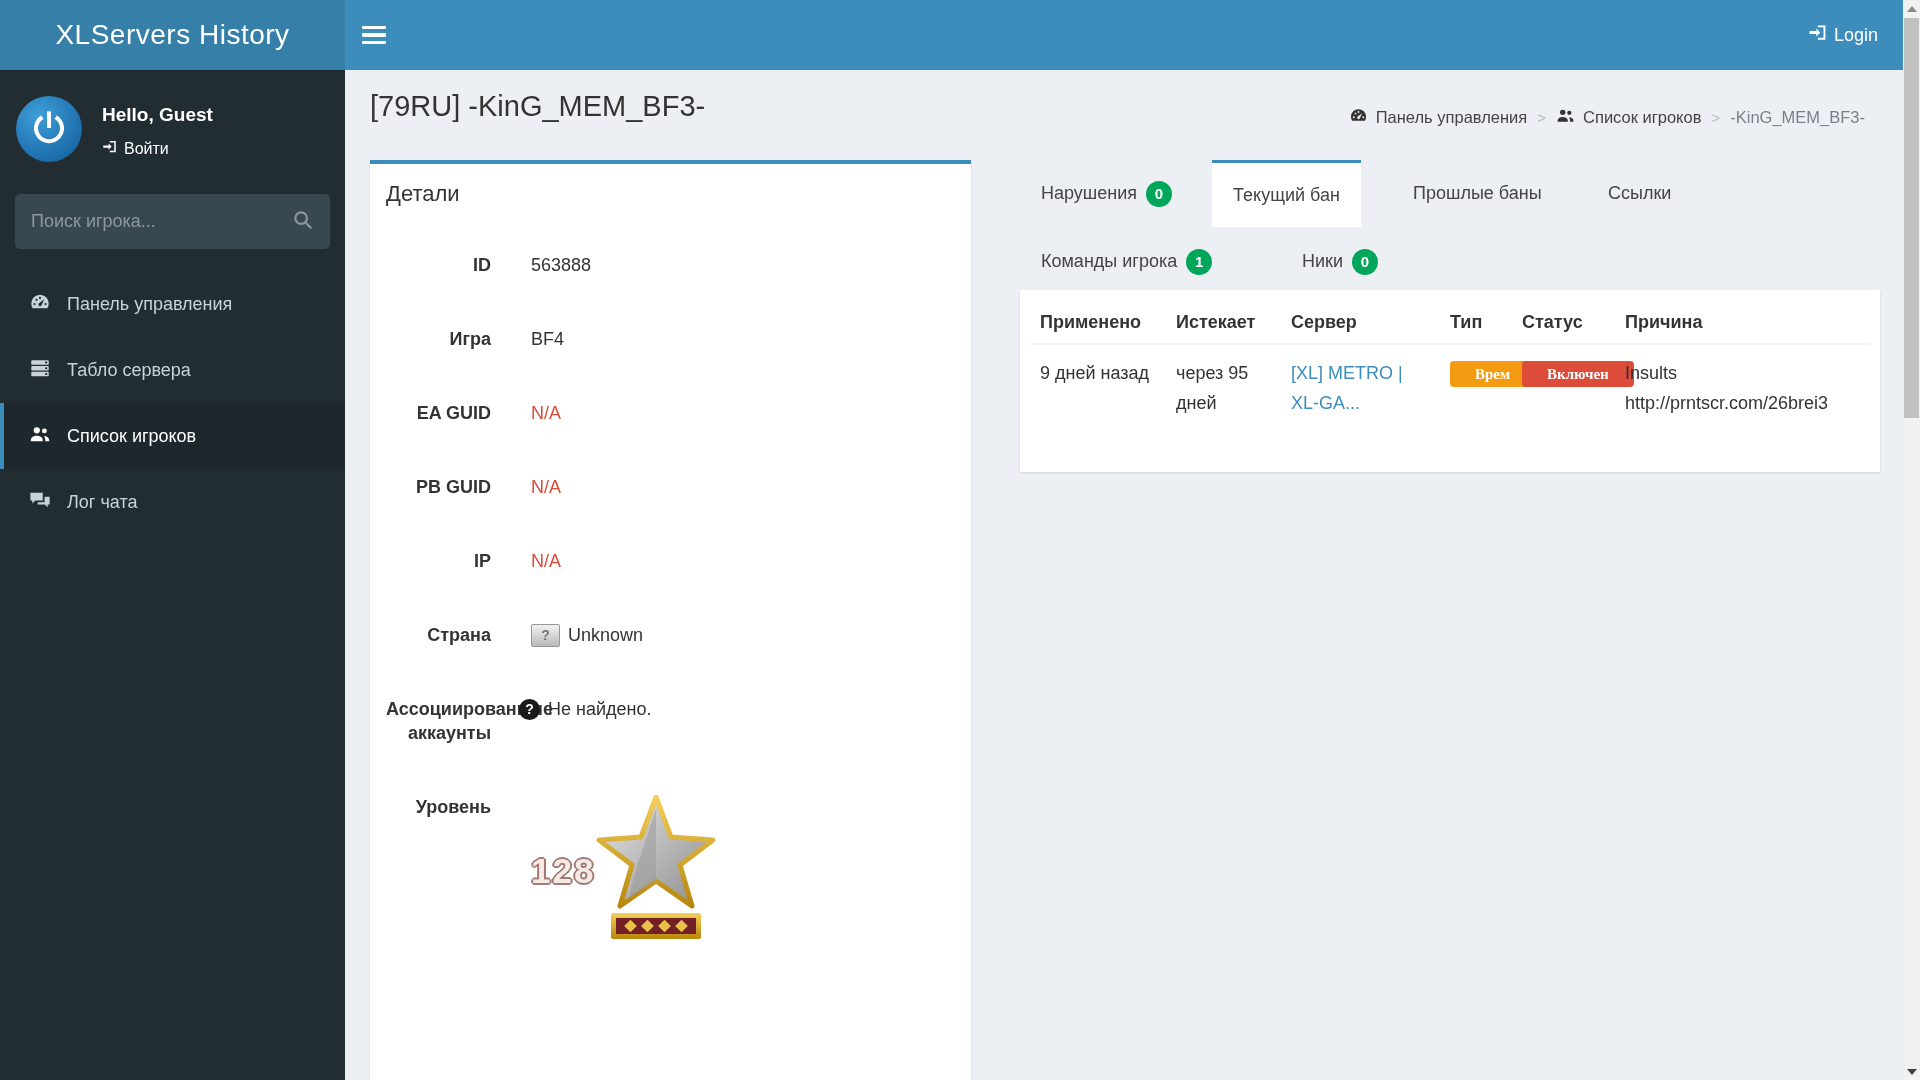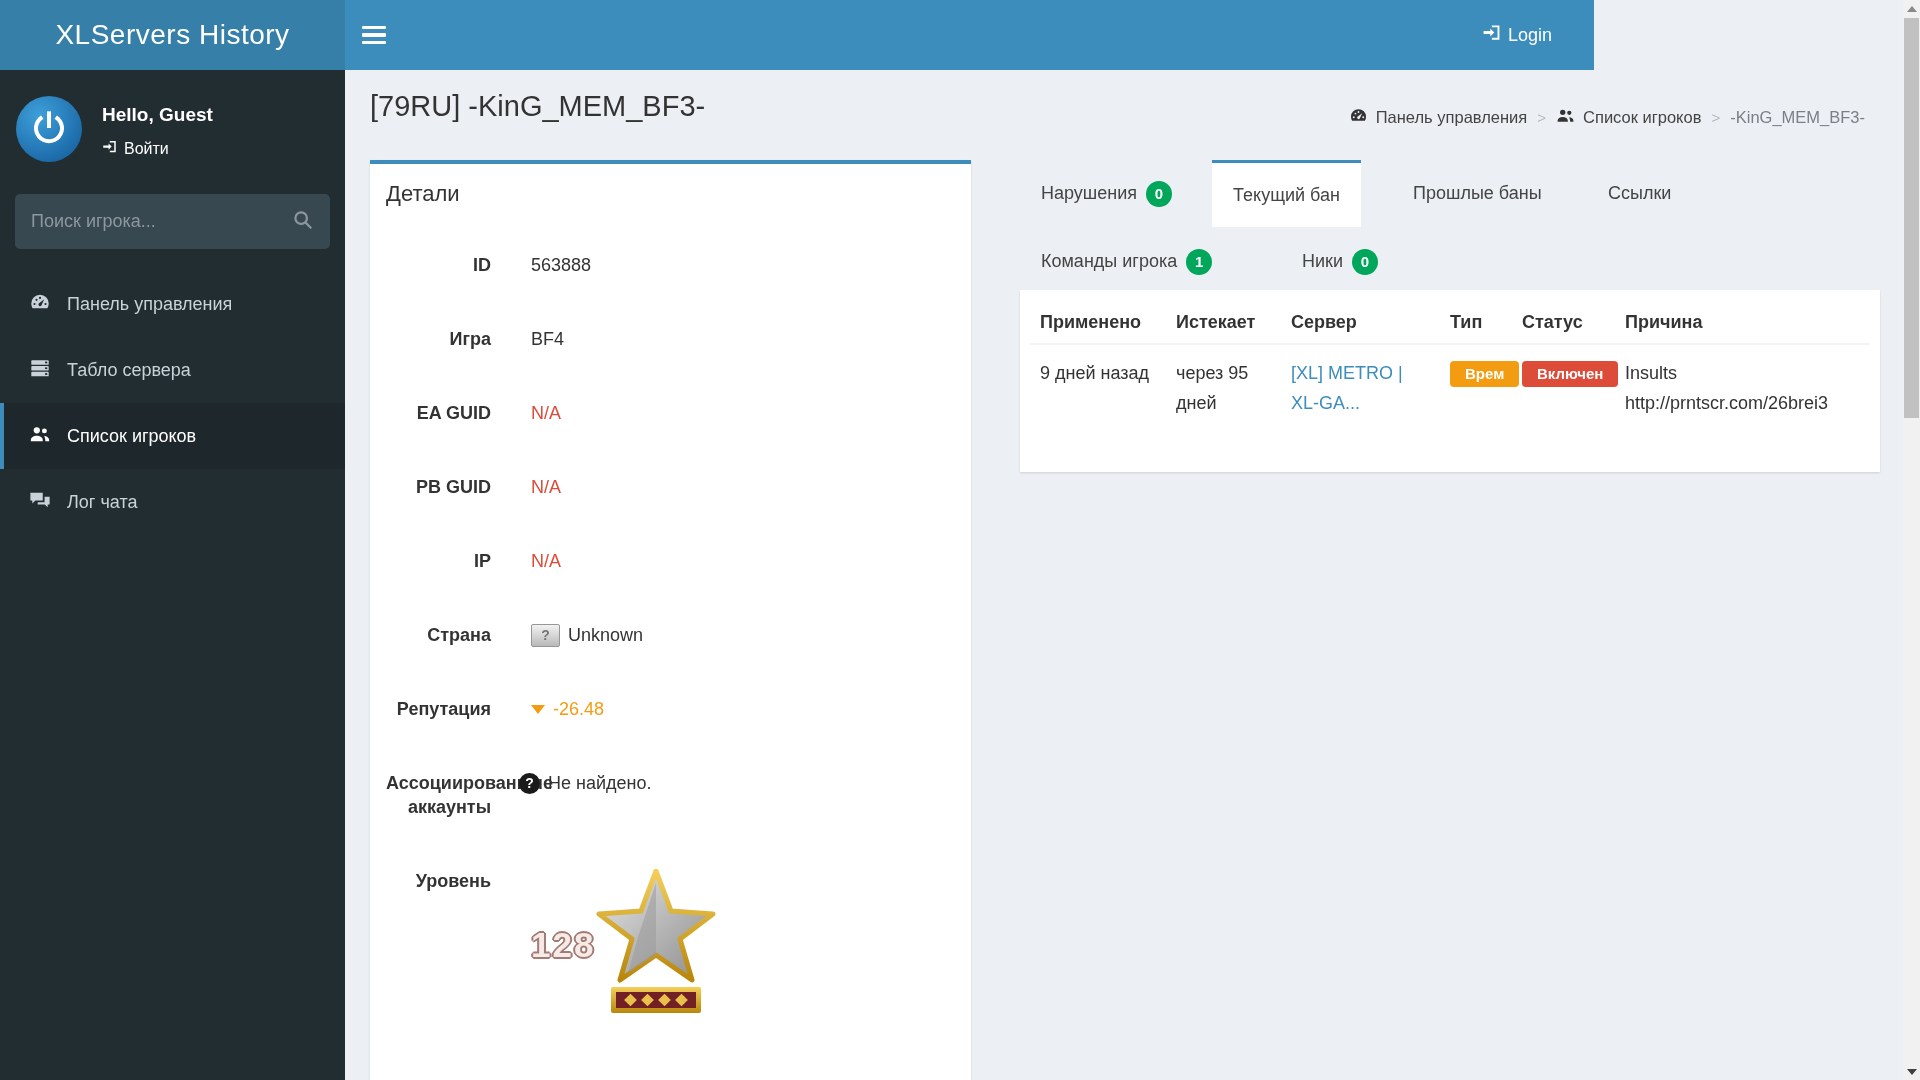--- a/index.html
+++ b/index.html
@@ -1,19 +1,19 @@
 <!DOCTYPE html>
 <html><head>
 <meta charset="utf-8">
 <style>
   * { margin:0; padding:0; box-sizing:border-box; }
   html,body { width:1920px; height:1080px; overflow:hidden; font-family:"Liberation Sans", sans-serif; background:#ecf0f5; }
 
   
-  .topbar { position:absolute; left:0; top:0; width:1594px; height:70px; background:#3c8dbc; z-index:5; }
+  .topbar { position:absolute; left:0; top:0; width:1920px; height:70px; background:#3c8dbc; z-index:5; }
   .logo { position:absolute; left:0; top:0; width:345px; height:70px; background:#367fa9; color:#fff;
           display:flex; align-items:center; justify-content:center; font-size:28px; font-weight:400; letter-spacing:0.5px; }
   .hamburger { position:absolute; left:345px; top:0; width:58px; height:70px; display:flex; flex-direction:column;
                align-items:center; justify-content:center; gap:4px; cursor:pointer; }
   .hamburger .bar { width:24px; height:3.5px; background:#fff; border-radius:1px; }
   .login-btn { position:absolute; right:42px; top:0; height:70px; display:flex; align-items:center; gap:7px;
                color:#fff; font-size:18px; cursor:pointer; }
 
   
   .sidebar { position:absolute; left:0; top:70px; width:345px; height:1010px; background:#222d32; z-index:4; }
@@ -65,21 +65,21 @@
   .tab { position:absolute; display:flex; align-items:center; gap:9px; font-size:18px; color:#444; cursor:pointer; height:67px; }
   .tab-active-box { position:absolute; left:192px; top:0; width:149px; height:67px; background:#fff; border-top:3px solid #3c8dbc;
                     display:flex; align-items:center; justify-content:center; font-size:18px; color:#444; cursor:default; }
   .badge-green { min-width:26px; height:26px; border-radius:13px; background:#00a65a; color:#fff; font-size:15px; font-weight:bold;
                  display:inline-flex; align-items:center; justify-content:center; padding:0 8px; }
   .table-box { position:absolute; left:0; top:130px; width:860px; height:182px; background:#fff; box-shadow:0 1px 2px rgba(0,0,0,0.12); padding:8px 10px; }
   table { border-collapse:collapse; width:100%; table-layout:fixed; }
   th { text-align:left; font-size:18px; color:#333; padding:14px 10px 10px 10px; border-bottom:2px solid #f4f4f4; }
   td { font-size:18px; color:#333; padding:13px 10px; vertical-align:top; line-height:30px; }
   td a { color:#3c8dbc; text-decoration:none; cursor:pointer; }
-  .lbl { display:inline-block; padding:4px 15px; border-radius:4px; color:#fff; font-size:15px; font-weight:bold; line-height:18px; }
+  .lbl { display:inline-block; padding:4px 25px; border-radius:4px; color:#fff; font-size:15px; font-weight:bold; line-height:18px;font-family:Liberation Serif, serif; }
   .lbl-orange { background:#f39c12; }
   .lbl-red { background:#dd4b39; }
 
   
   .scrollbar { position:absolute; right:0; top:0; width:17px; height:1080px; background:#f1f1f1; z-index:20; }
   .sb-btn { position:absolute; left:0; width:17px; height:17px; background:#f1f1f1; display:flex; align-items:center; justify-content:center; cursor:pointer; }
   .sb-up { top:0; } .sb-down { bottom:0; }
   .tri-up { width:0; height:0; border-left:5px solid transparent; border-right:5px solid transparent; border-bottom:6px solid #8a8a8a; }
   .tri-down { width:0; height:0; border-left:5px solid transparent; border-right:5px solid transparent; border-top:6px solid #404040; }
   .sb-thumb { position:absolute; left:1px; top:18px; width:15px; height:400px; background:#c1c1c1; cursor:pointer; }
@@ -236,27 +236,20 @@
     </div>
     <div class="form-row">
       <div class="f-label">IP</div>
       <div class="f-value na">N/A</div>
     </div>
     <div class="form-row">
       <div class="f-label">Страна</div>
       <div class="f-value">
         <span class="flag-unknown">?</span>
         <span>Unknown</span>
-      </div>
-    </div>
-    <div class="form-row">
-      <div class="f-label">Репутация</div>
-      <div class="f-value">
-        <span class="caret-down"></span>
-        <span class="rep-value">-26.48</span>
       </div>
     </div>
     <div class="form-row">
       <div class="f-label">Ассоциированные аккаунты</div>
       <div class="f-value">
         <span class="q-circle">?</span>
         <span>Не найдено.</span>
       </div>
     </div>
     <div class="form-row">

